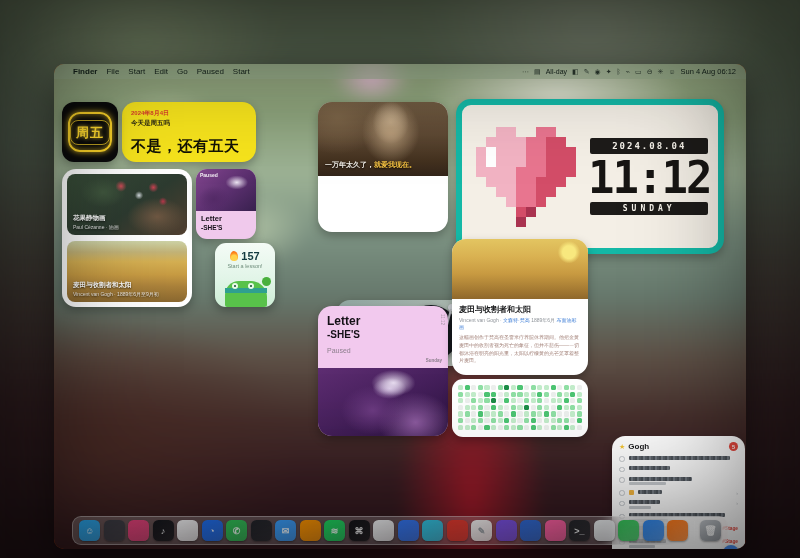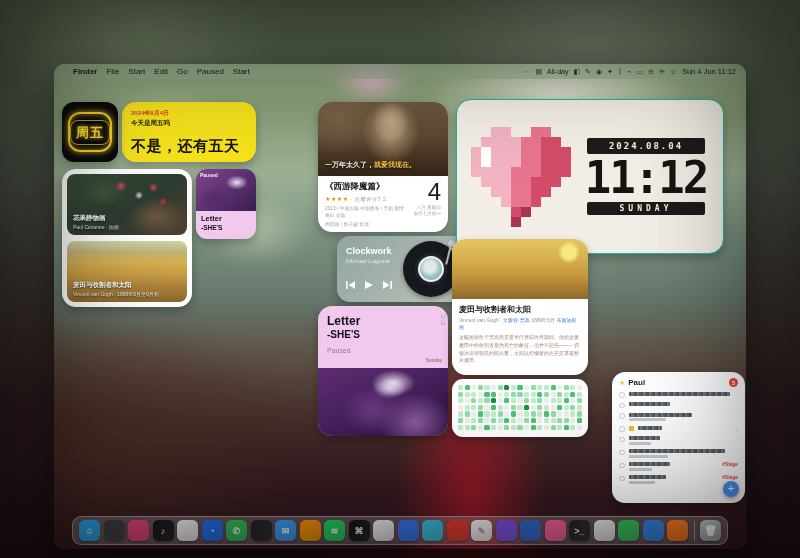--- a/index.html
+++ b/index.html
@@ -144,21 +144,21 @@
   .w-letter .vt { position:absolute; right:3px; top:8px; font-size:4.5px; color:#a394a3; writing-mode:vertical-rl; }
   .w-letter .img { height:68px; background:
       radial-gradient(34px 20px at 58% 22%, #e7dcef, transparent 65%),
       radial-gradient(26px 16px at 55% 30%, #cdb7dd, transparent 65%),
       radial-gradient(44px 34px at 42% 62%, #6b3a80, transparent 72%),
       radial-gradient(50px 40px at 75% 80%, #8b5a9e, transparent 75%),
       linear-gradient(155deg,#5e2d72 0%,#46205c 50%,#2a123e 100%); }
 
   
   .w-clock { left:402px; top:35px; width:268px; height:155px; border-radius:15px; background:#f4efe6;
-      border:1px solid #14b8a6; display:flex; align-items:center; padding:0 14px; gap:12px; }
+      border:6px solid #14b8a6; display:flex; align-items:center; padding:0 14px; gap:12px; }
   .heart { display:grid; grid-auto-rows:10px; gap:0; }
   .heart .hr { display:flex; }
   .heart .hc { width:10px; height:10px; }
   .clockcol { flex:1; display:flex; flex-direction:column; align-items:center; gap:2px; }
   .pixelbar { background:#1d1b19; color:#f6f2ea; font-family:"DejaVu Sans Mono", monospace; font-weight:bold;
       text-align:center; border-radius:2px; }
   .pixelbar.date { width:118px; font-size:9px; letter-spacing:2px; padding:3px 0; }
   .pixelbar.dayname { width:118px; font-size:8px; letter-spacing:4px; padding:2px 0; }
   .bigtime { font-family:"DejaVu Sans Mono", monospace; font-weight:800; font-size:44px; line-height:1; color:#171513; letter-spacing:-2px; }
 
@@ -253,21 +253,21 @@
           <span class="sicon">✎</span>
           <span class="sicon">◉</span>
           <span class="sicon">✦</span>
           <span class="sicon">ᛒ</span>
           <span class="sicon">⌁</span>
           <span class="sicon">▭</span>
           <span class="sicon">⊖</span>
           <span class="sicon">✳</span>
           <span class="sicon">☺</span>
         </span>
-      <span class="clock">Sun 4 Jun 11:12</span>
+      <span class="clock">Sun 4 Aug 06:12</span>
     </div>
   </div>
 
   <div class="widget w-question">
     <div class="date">2024年8月4日</div>
     <div class="q">今天是周五吗</div>
     <div class="a">不是，还有五天</div>
   </div>
 
   <div class="widget w-sign">
@@ -294,36 +294,42 @@
   <div class="widget w-music-s">
     <div class="img">
       <span class="paused">Paused</span>
     </div>
     <div class="meta">
       <div class="t">Letter</div>
       <div class="ar">-SHE'S</div>
     </div>
   </div>
 
+  <div class="widget w-streak">
+    <div class="row">
+      <div class="flame"></div>
+      <span class="num">157</span>
+    </div>
+    <div class="cta">Start a lesson!</div>
+    <div class="frog">
+      <div class="band"></div>
+      <div class="eye l">
+          <div class="pupil"></div>
+        </div>
+      <div class="eye r">
+          <div class="pupil"></div>
+        </div>
+      <div class="arm"></div>
+    </div>
+  </div>
 
   <div class="widget w-movie">
     <div class="photo">
       <div class="quote">
         <span class="q1">一万年太久了，</span><span class="q2">就爱我现在。</span>
-      </div>
-    </div>
-    <div class="body">
-      <div class="title">《西游降魔篇》</div>
-      <div class="stars"><span>★★★★</span> <span class="rate">· 豆瓣评分7.2</span></div>
-      <div class="meta">2013 / 中国大陆 中国香港 / 喜剧 爱情 奇幻 冒险</div>
-      <div class="meta">周星驰 / 郭子健 导演</div>
-      <div class="cal">
-        <div class="day">4</div>
-        <div class="dl">八月·星期日</div>
-        <div class="dl">农历七月初一</div>
       </div>
     </div>
   </div>
 
   <div class="widget w-clockwork">
     <div class="t">Clockwork</div>
     <div class="ar">Michael Logozar</div>
     <div class="controls">
       <span><svg width="9" height="8" viewBox="0 0 9 8">
             <rect x="0" y="0" width="1.6" height="8"></rect>
@@ -628,21 +634,21 @@
         <div class="gcell" style="background: rgb(76, 196, 114);"></div>
         <div class="gcell" style="background: rgb(194, 236, 202);"></div>
         <div class="gcell" style="background: rgb(236, 239, 237);"></div>
       </div>
   </div>
 
 
   <div class="widget w-today">
     <div class="hd">
       <span class="star">★</span>
-      <span class="ht">Paul</span>
+      <span class="ht">Gogh</span>
       <span class="badge">5</span>
     </div>
     <div id="todo-rows">
         <div class="trow">
           <div class="chk"></div>
           <div class="lines">
             <div class="bar" style="width: 93%;"></div>
           </div>
         </div>
         <div class="trow">

